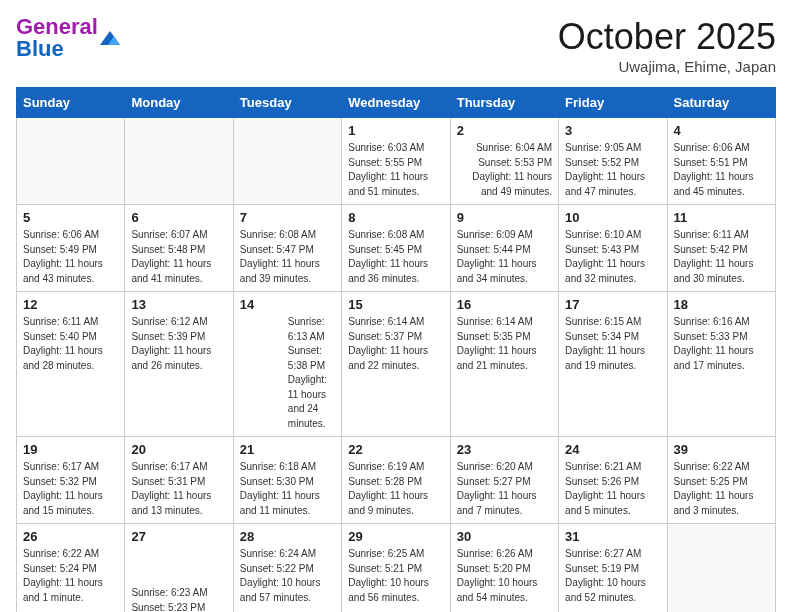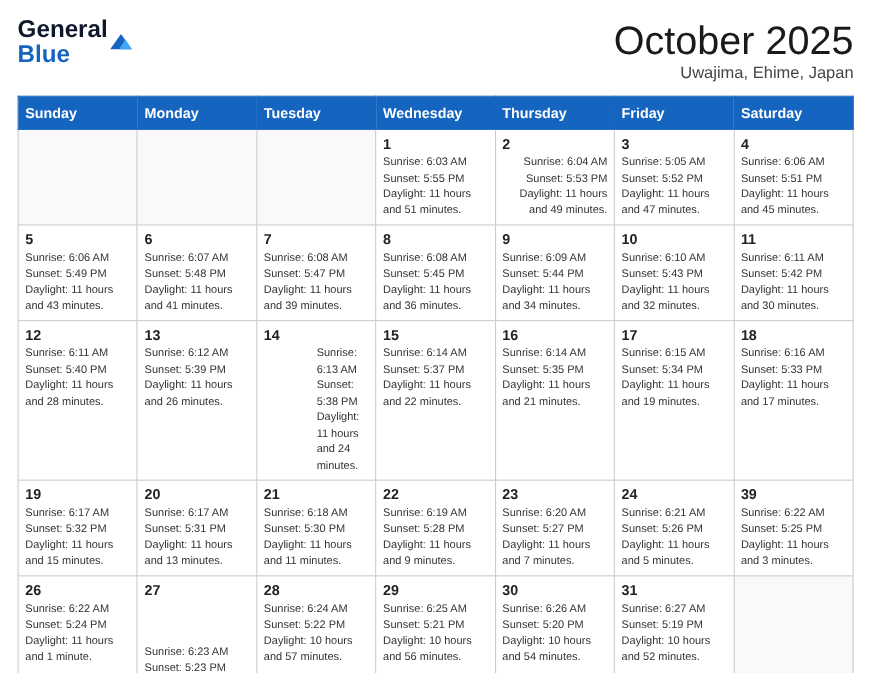--- a/index.html
+++ b/index.html
@@ -20,21 +20,21 @@
       display: flex;
       flex-direction: column;
       align-items: flex-start;
     }
     .logo-text {
       font-size: 22px;
       font-weight: bold;
       color: #1a1a1a;
       line-height: 1;
     }
-    .logo-text .general { color: #0f172a; margin-top: 41px; }
+    .logo-text .general { color: #a21caf; margin-top: 41px; }
     .logo-text .blue { color: #1565c0; }
     .logo-icon {
       width: 20px;
       height: 14px;
       margin-left: 2px;
     }
     .logo-row {
       display: flex;
       align-items: center;
     }
@@ -138,21 +138,21 @@
         </td>
         <td>
           <span class="day-num">2</span>
           <div class="day-info" style="white-space: pre-line; text-align: right;">Sunrise: 6:04 AM
 Sunset: 5:53 PM
 Daylight: 11 hours
 and 49 minutes.</div>
         </td>
         <td>
           <span class="day-num">3</span>
-          <div class="day-info" style="white-space: pre-line;">Sunrise: 5:05 AM
+          <div class="day-info" style="white-space: pre-line;">Sunrise: 9:05 AM
 Sunset: 5:52 PM
 Daylight: 11 hours
 and 47 minutes.</div>
         </td>
         <td>
           <span class="day-num">4</span>
           <div class="day-info" style="white-space: pre-line;">Sunrise: 6:06 AM
 Sunset: 5:51 PM
 Daylight: 11 hours
 and 45 minutes.</div>

